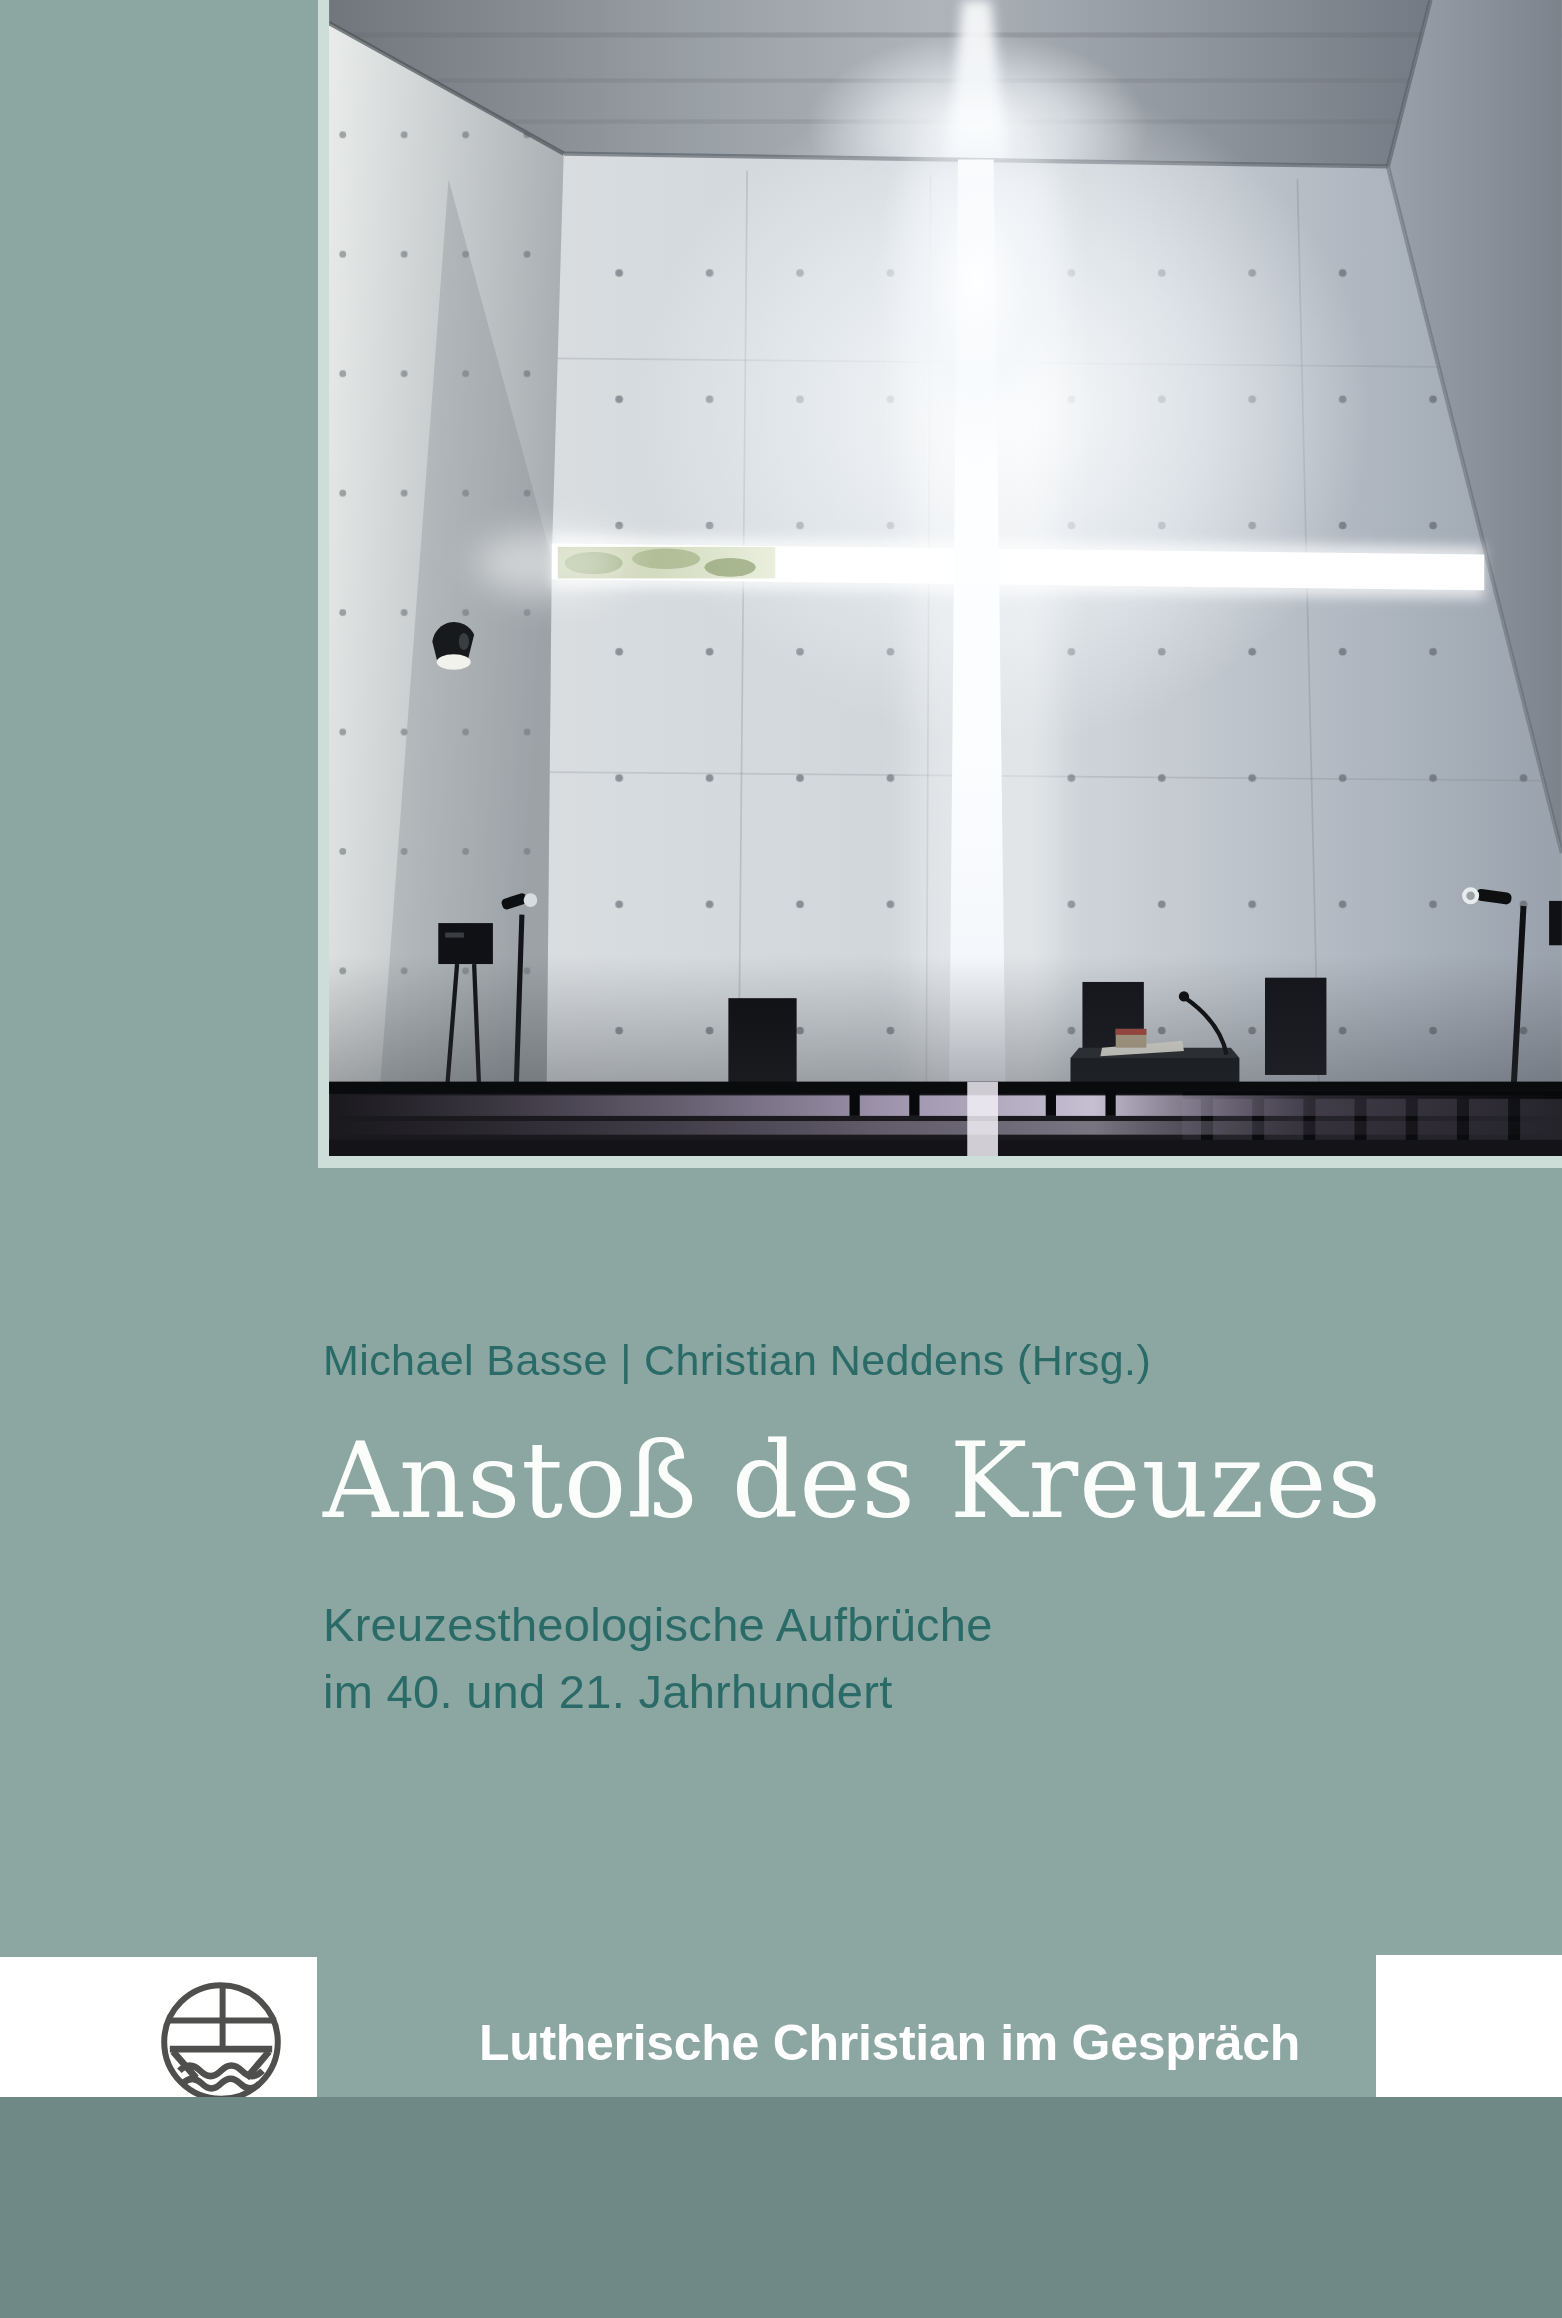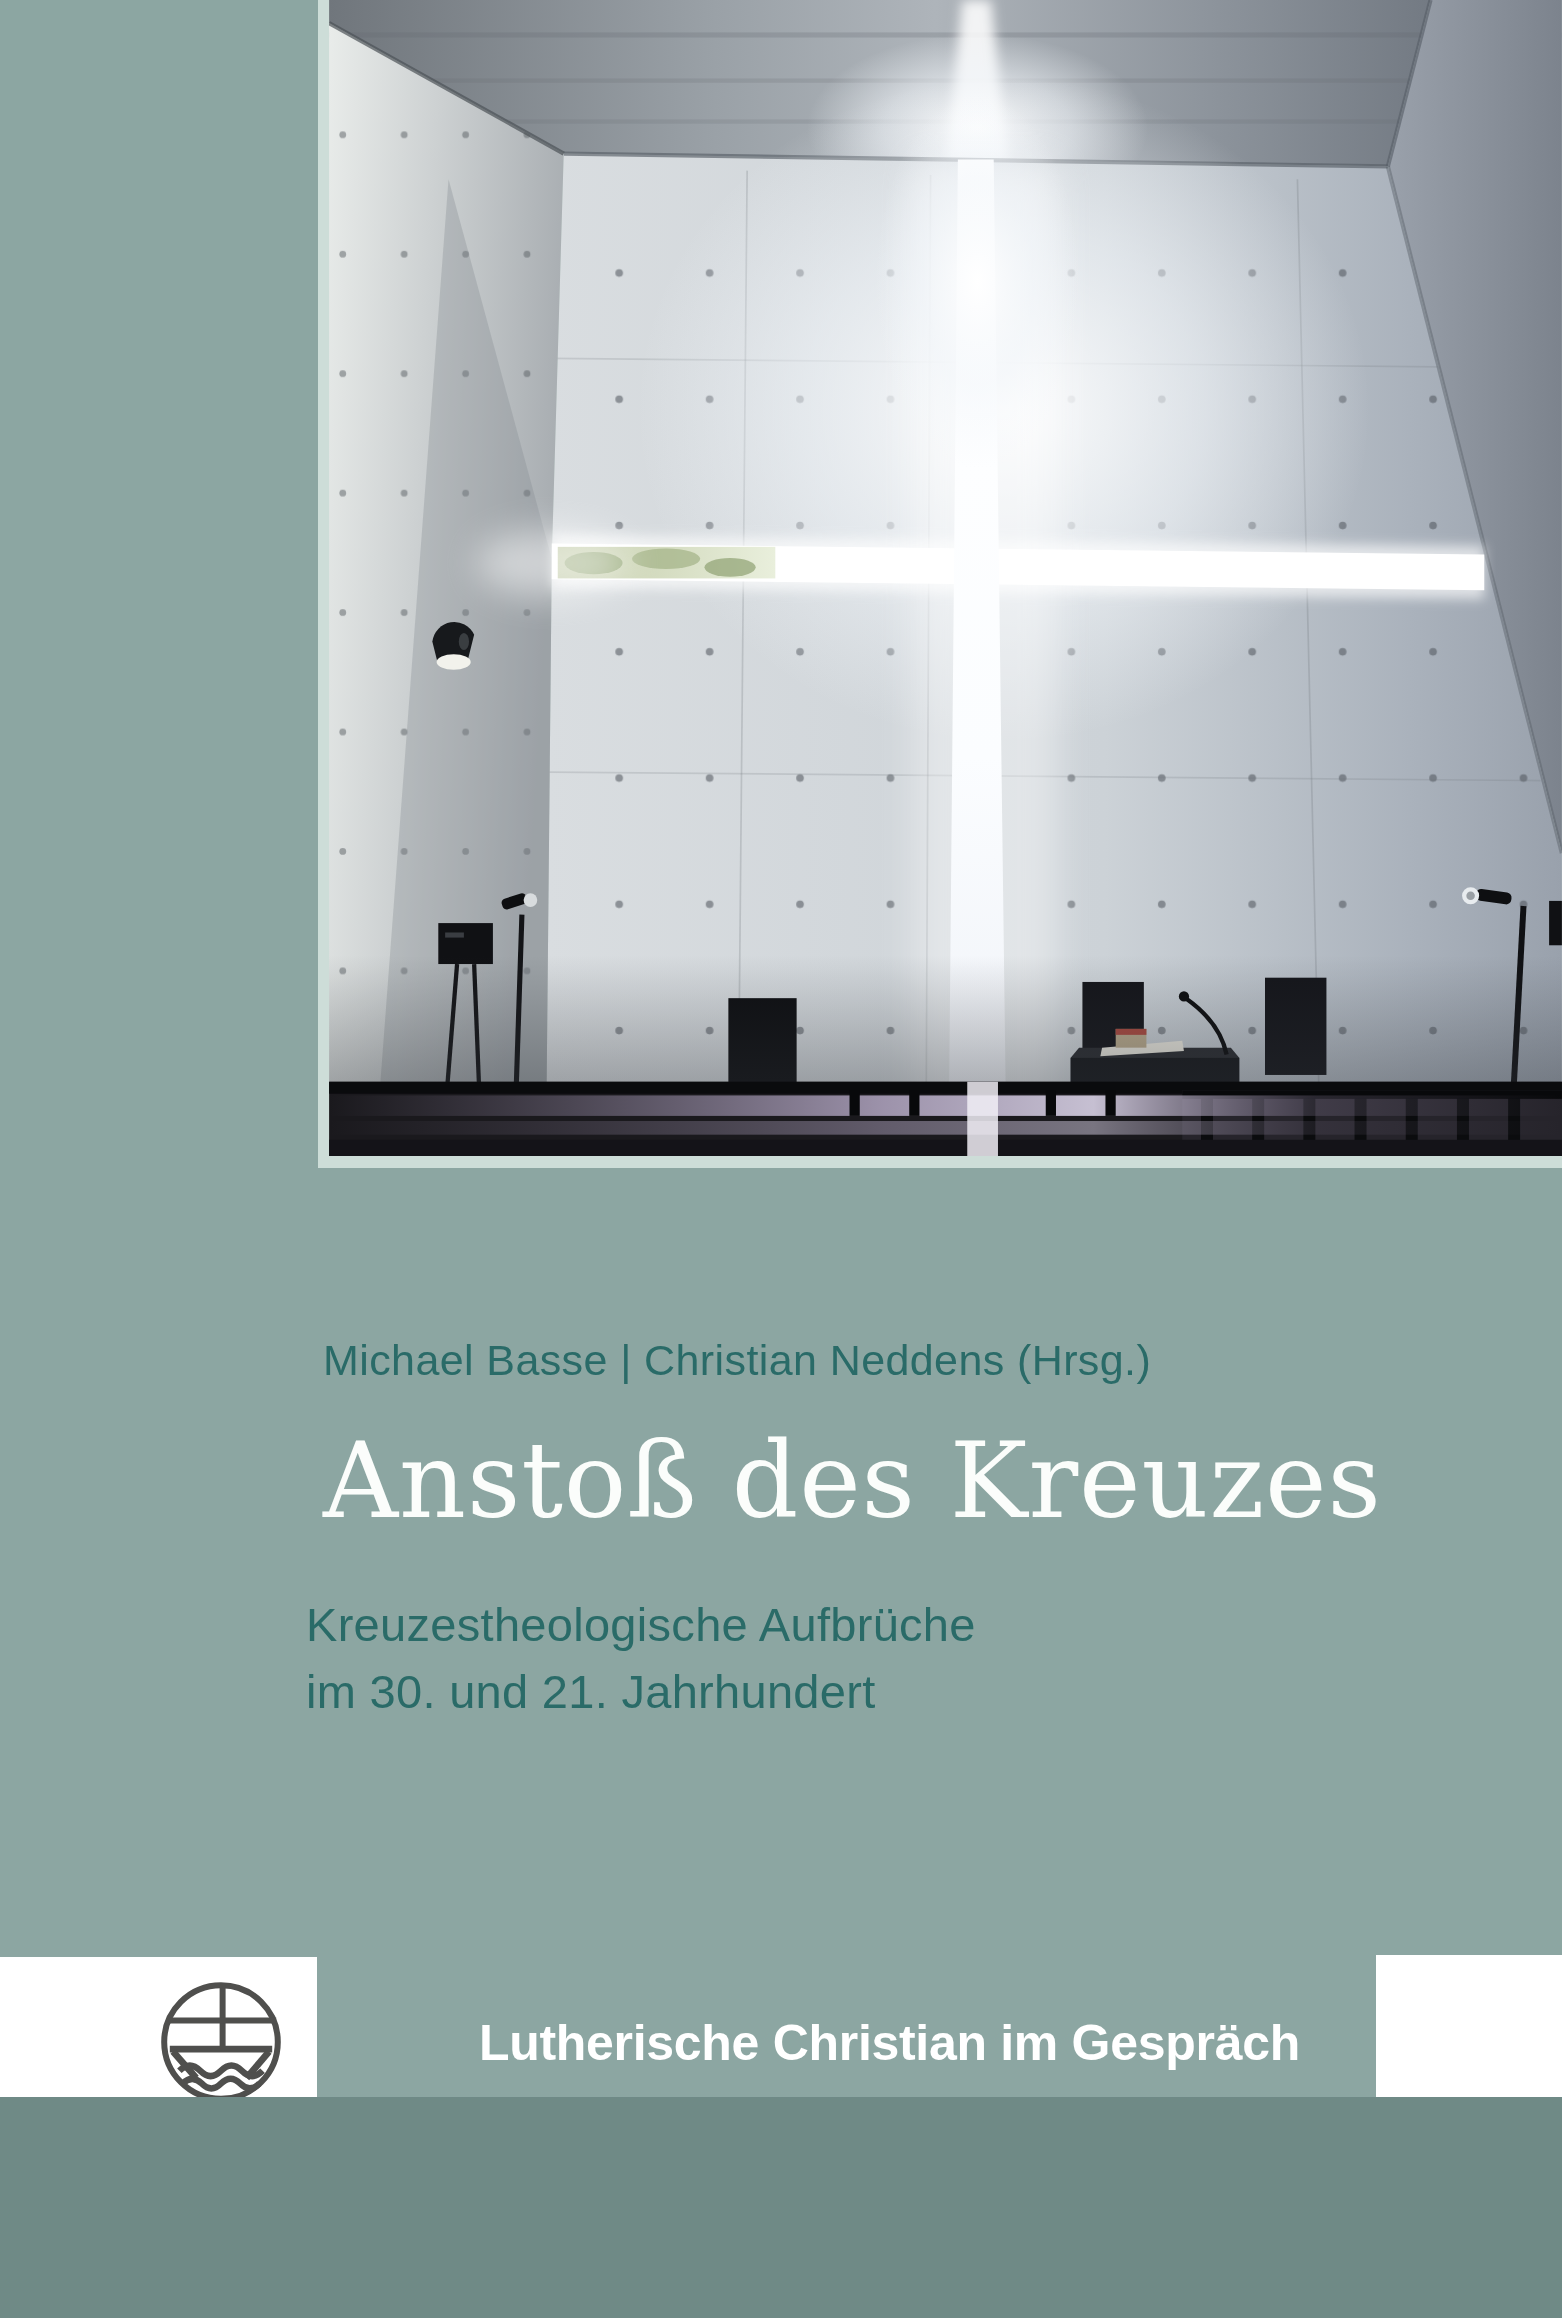--- a/index.html
+++ b/index.html
@@ -28,21 +28,21 @@
     font-size:43px;line-height:1;font-weight:500;
     color:#2a6b68;letter-spacing:0.4px;white-space:nowrap;
   }
   .title{
     position:absolute;left:323px;top:1429px;
     font-family:"DejaVu Serif",serif;
     font-size:104px;line-height:1;font-weight:400;
     color:#fbfdfb;letter-spacing:0.9px;white-space:nowrap;
   }
   .subtitle{
-    position:absolute;left:306px;top:1591px;
+    position:absolute;left:323px;top:1591px;
     font-size:47px;line-height:67px;font-weight:500;
     color:#2a6b68;letter-spacing:0.3px;
   }
   .subtitle span{display:block;}
   
   .band-box-left{
     position:absolute;left:0;top:1957px;width:317px;height:170px;
     background:#ffffff;
   }
   .band-box-right{
@@ -235,21 +235,21 @@
       </svg>
     </div>
   </div>
 
   <div class="authors">Michael Basse | Christian Neddens (Hrsg.)</div>
 
   <div class="title">Anstoß des Kreuzes</div>
 
   <div class="subtitle">
     <span>Kreuzestheologische Aufbrüche</span>
-    <span>im 30. und 21. Jahrhundert</span>
+    <span>im 40. und 21. Jahrhundert</span>
   </div>
 
   <div class="band-box-left"></div>
   <svg class="publisher-logo" viewBox="-80 -80 160 160" xmlns="http://www.w3.org/2000/svg">
     <g stroke="#4f4f4d" stroke-width="7.5" fill="none">
       <circle cx="0" cy="0" r="71"></circle>
       <line x1="2" y1="-71" x2="2" y2="10"></line>
       <line x1="-65" y1="-27" x2="69" y2="-27"></line>
       <line x1="-64" y1="9" x2="64" y2="9" stroke-width="8.5"></line>
       <line x1="-60" y1="12" x2="-31" y2="45" stroke-width="8.5"></line>

